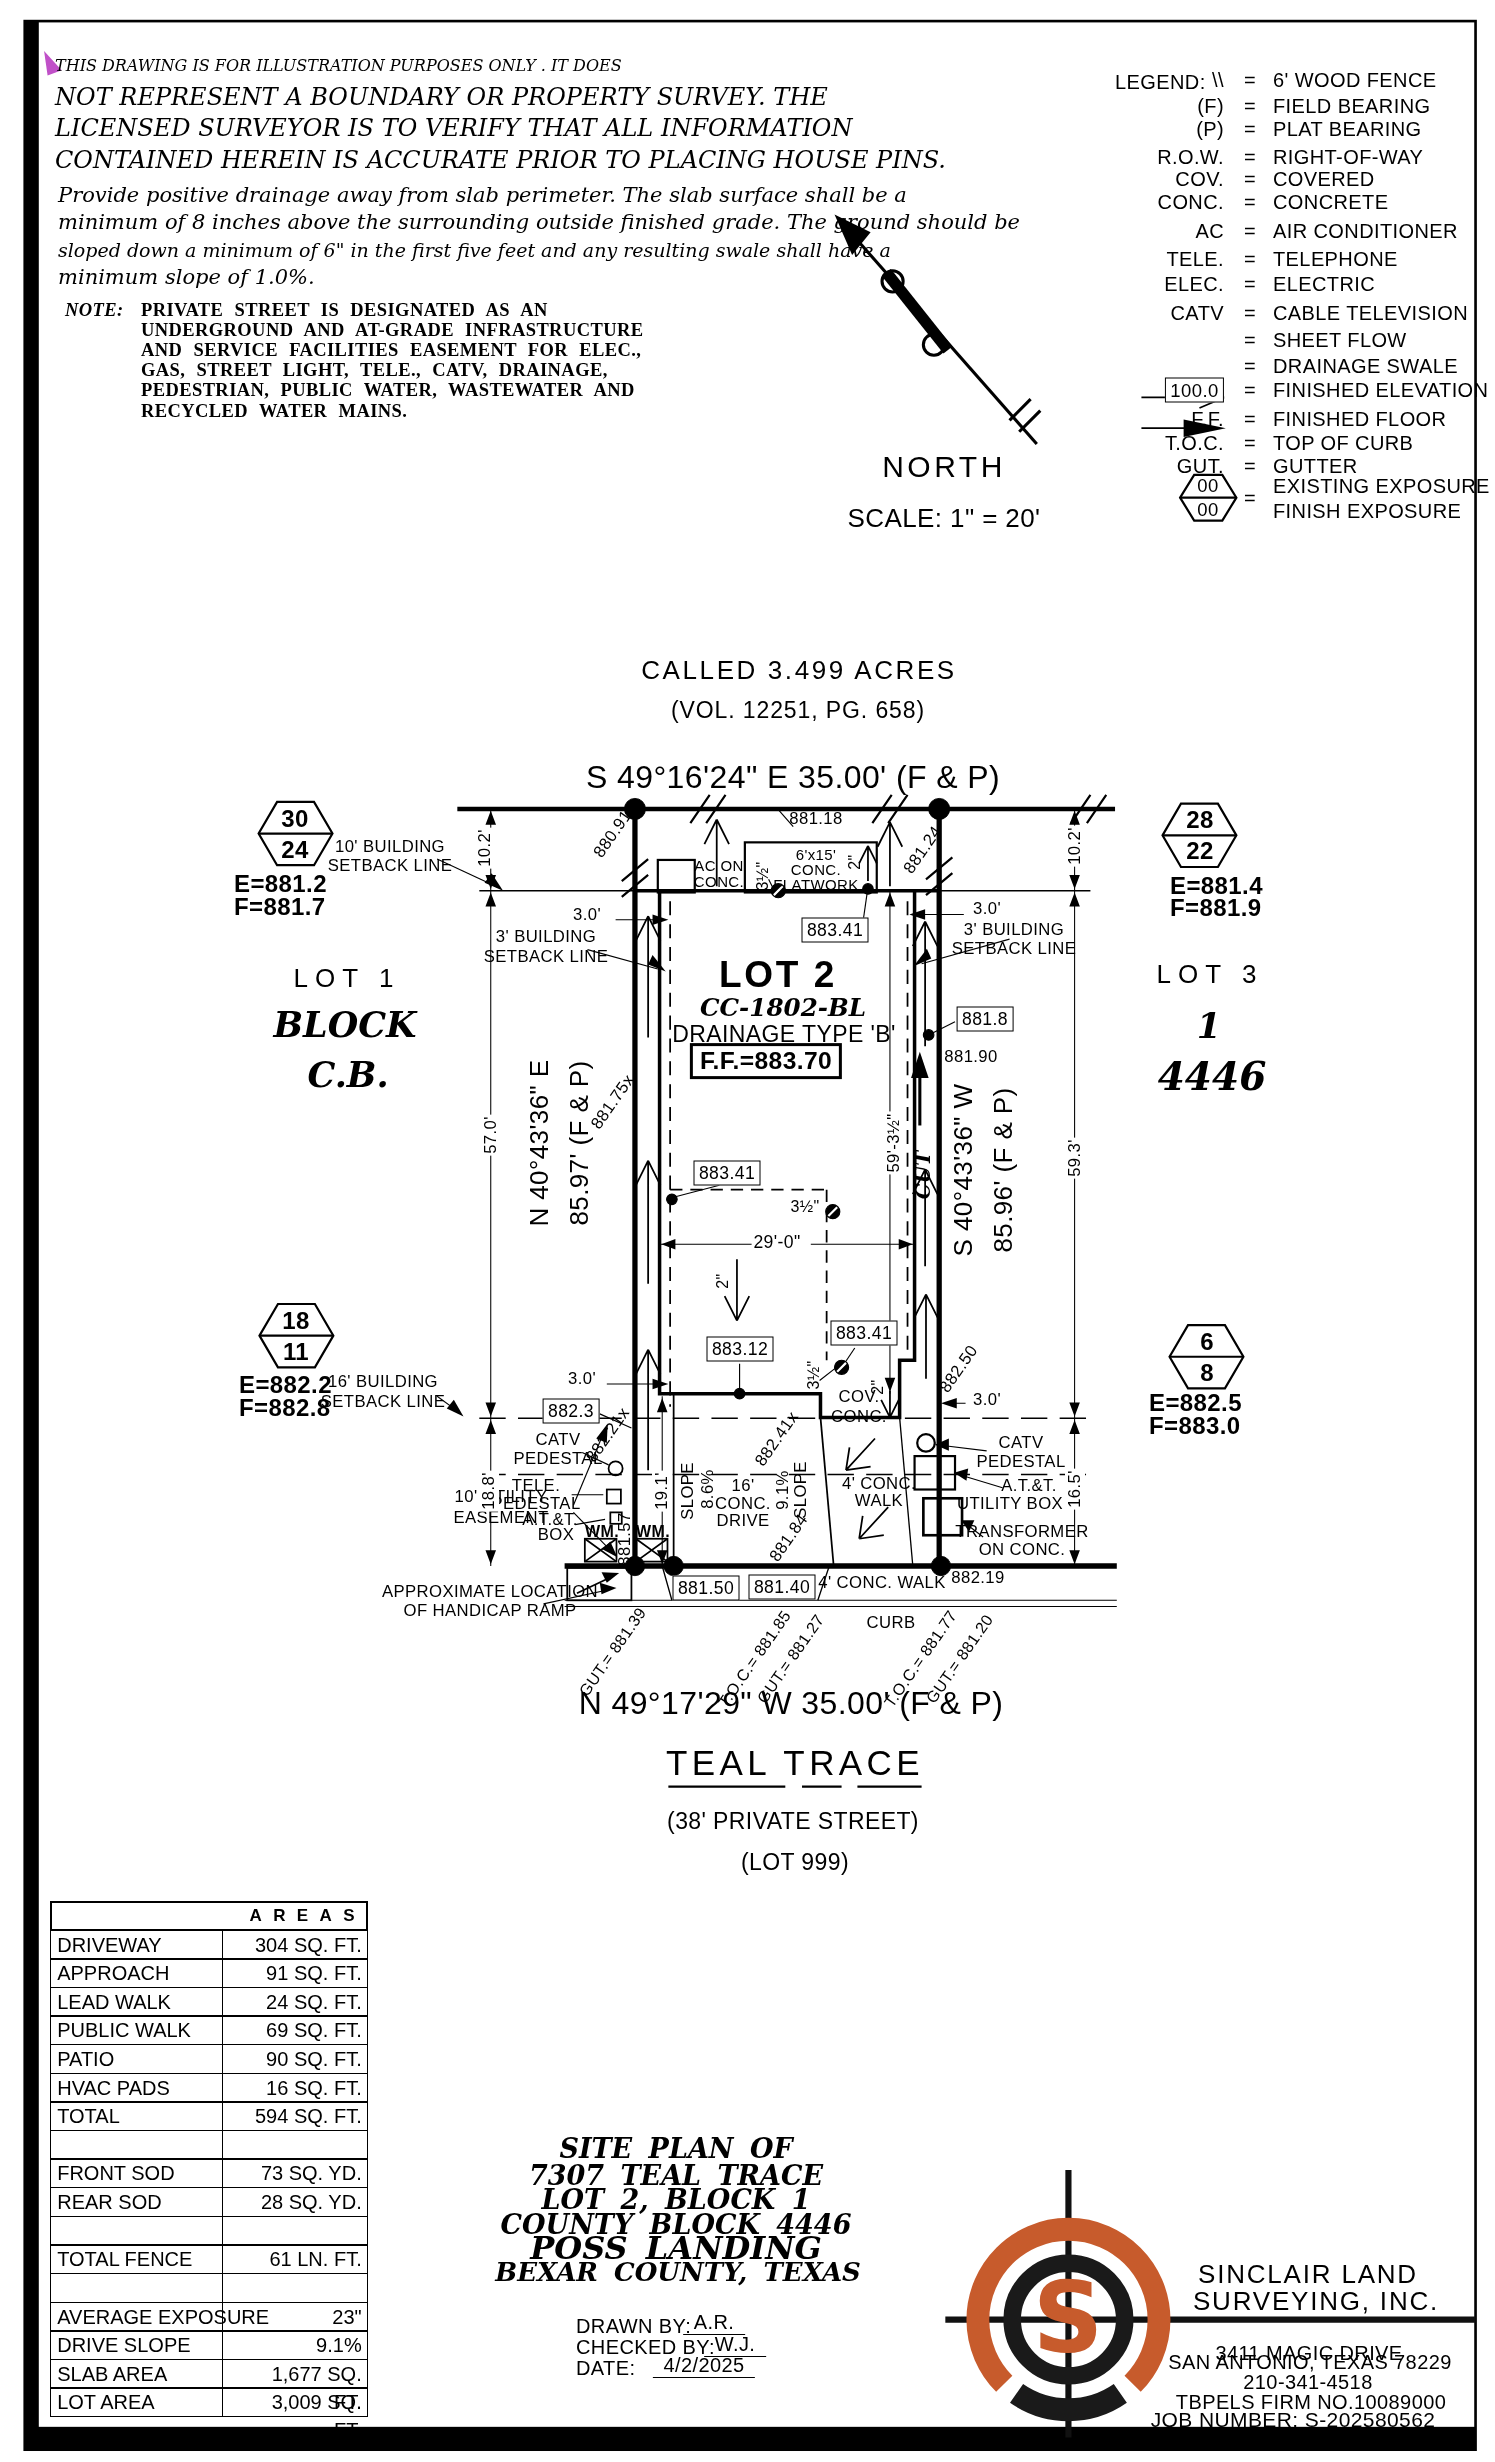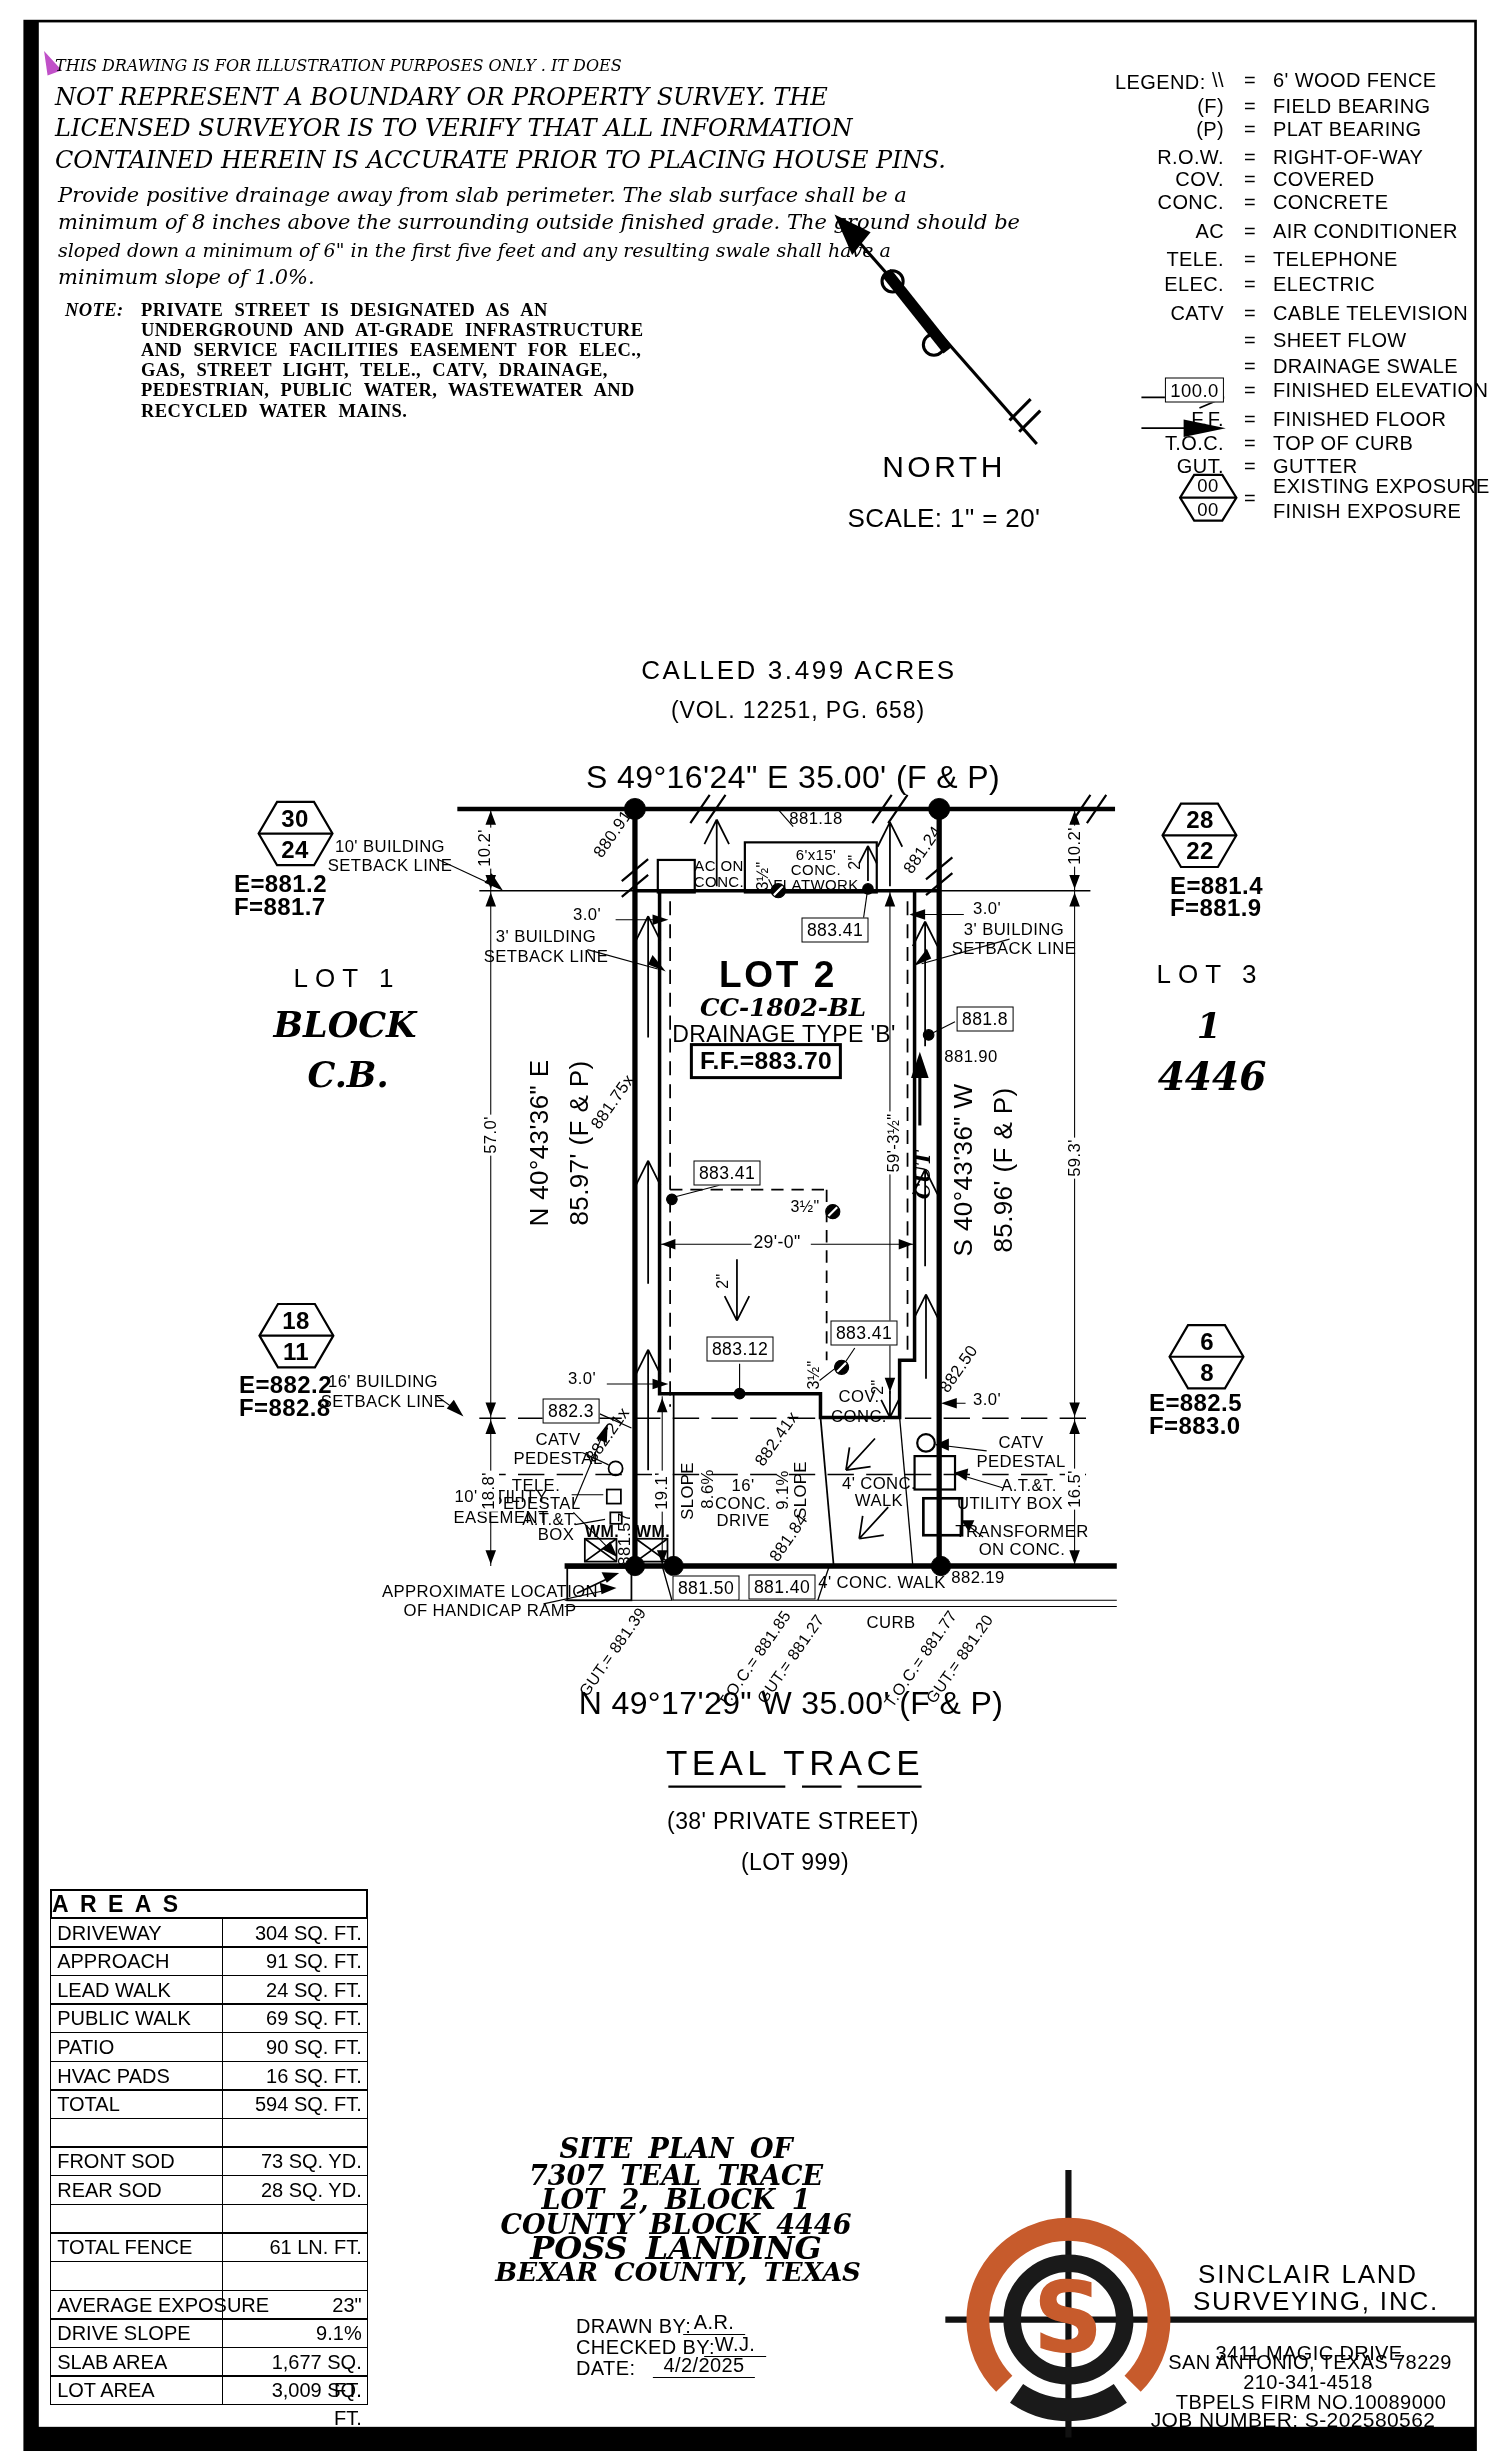--- a/index.html
+++ b/index.html
@@ -13,22 +13,22 @@
   .d55{transform:translate(-50%,-50%) rotate(-55deg);}
   .seri{font-family:"DejaVu Serif",serif;font-style:italic;}
   .serb{font-family:"DejaVu Serif",serif;font-style:italic;font-weight:bold;}
   .noteb{font-family:"Liberation Serif",serif;font-weight:bold;letter-spacing:0.4px;word-spacing:6.2px;}
   .cad{letter-spacing:0.4px;}
   .box{border:1.8px solid #000;background:#fff;padding:0 4.4px;line-height:23px;}
   .ffbox{border:3.5px solid #000;background:#fff;padding:0.9px 7px;}
   .dim{background:#fff;padding:0 1.8px;}
   .u{border-bottom:1.8px solid #000;padding:0 10.6px;}
   .tbl{position:absolute;left:50px;top:1889px;width:318px;}
-  .tbl .hd{border:2.2px solid #000;height:26px;line-height:26px;text-align:left;
-           font-size:23px;font-weight:bold;letter-spacing:11.4px;}
+  .tbl .hd{border:2.2px solid #000;height:26px;line-height:26px;text-align:right;
+           font-size:17px;font-weight:bold;letter-spacing:11.4px;margin-top:12px;}
   .tbl .rw{position:relative;border:1.4px solid #000;margin-top:-1.4px;height:28px;line-height:28px;font-size:20px;}
   .tbl .rw .lb{position:absolute;left:6.2px;top:0;}
   .tbl .rw .vl{position:absolute;right:0;top:0;width:118px;text-align:right;
                padding-right:5.3px;border-left:1.4px solid #000;height:28px;padding-left:21px;}
 </style>
 </head>
 <body>
 
 <div id="sheet">
 

